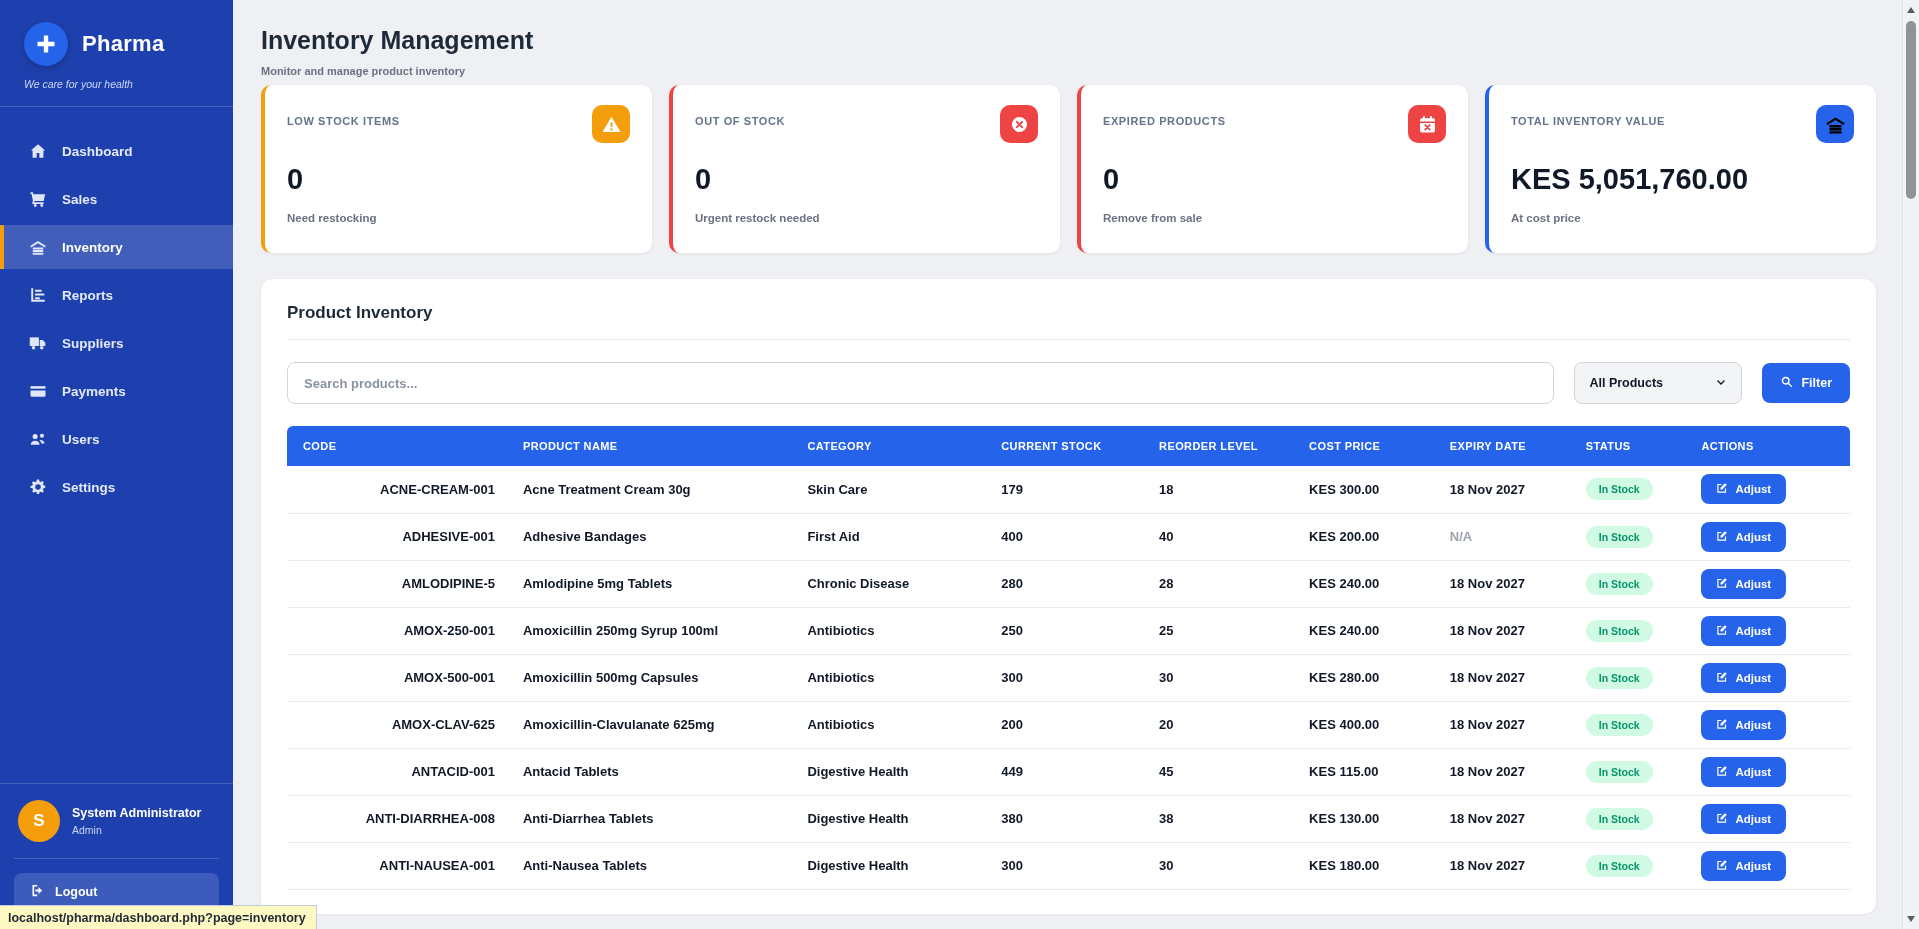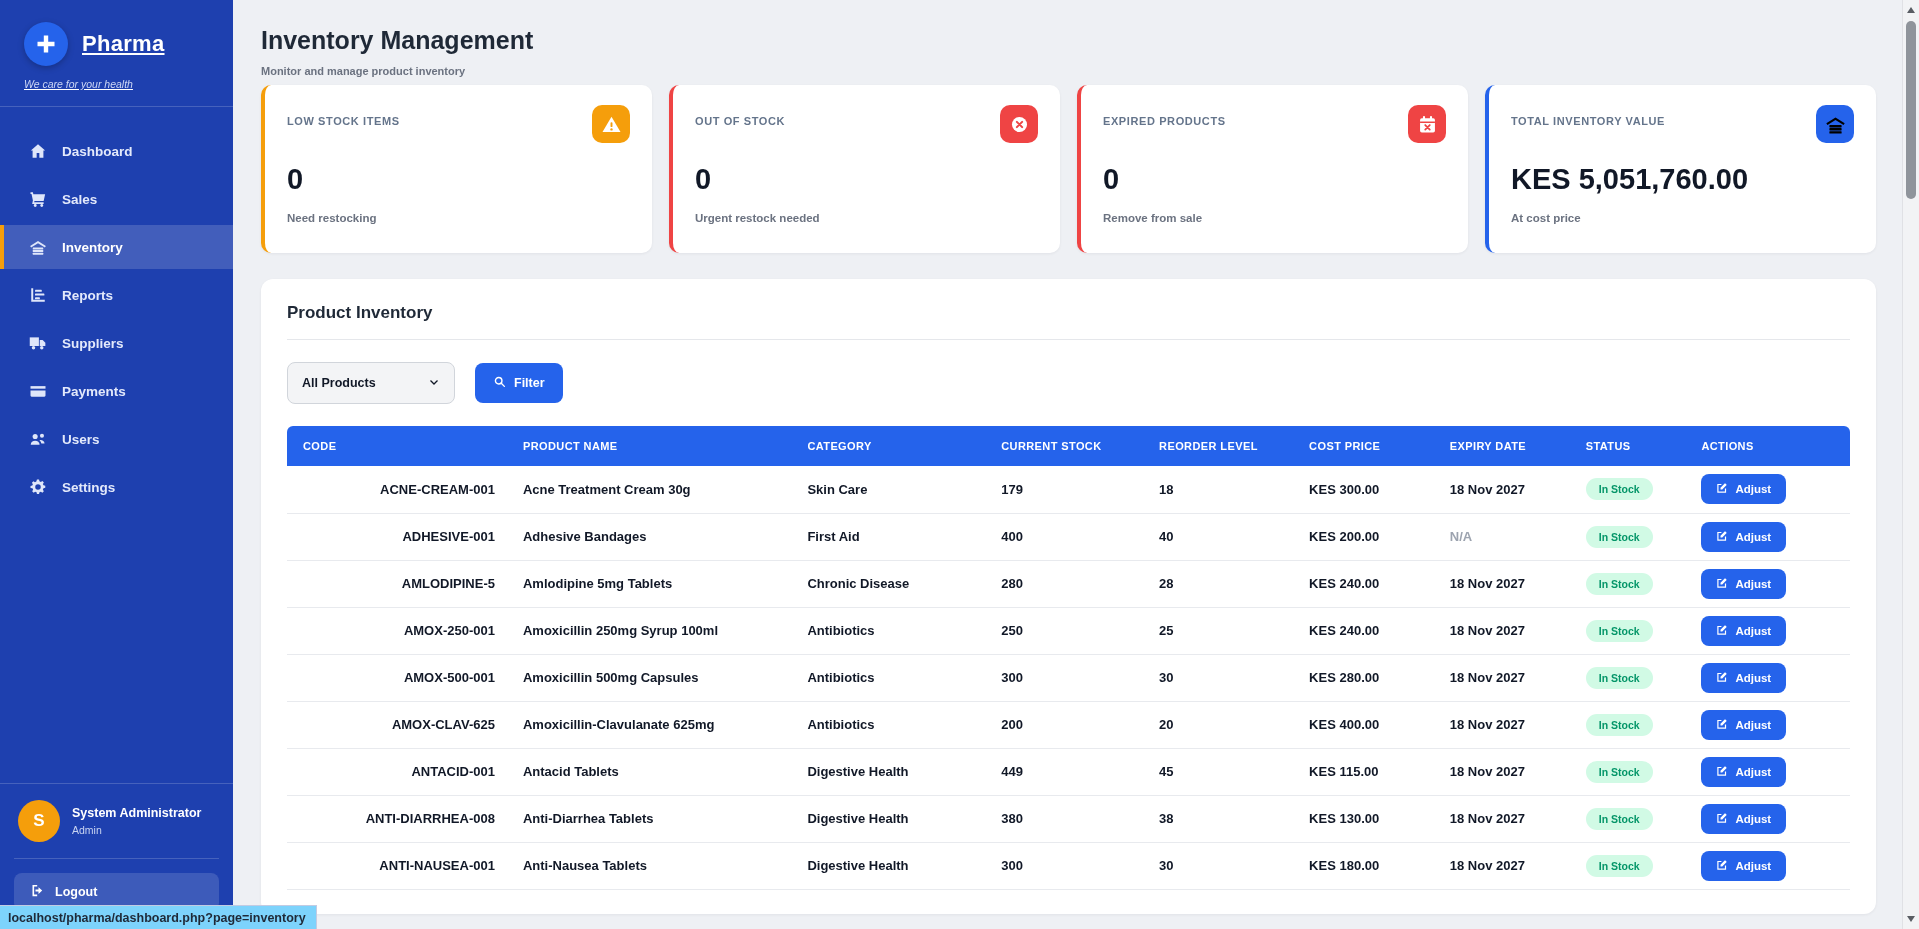--- a/index.html
+++ b/index.html
@@ -1,21 +1,21 @@
 <!DOCTYPE html>
 <html><head>
 <meta charset="utf-8">
 <style>
   * { margin:0; padding:0; box-sizing:border-box; }
   html,body { width:1919px; height:929px; overflow:hidden; font-family:"Liberation Sans", sans-serif; background:#eef0f4; }
   .app { display:flex; width:1919px; height:929px; }
 
   
   .sidebar { width:233px; min-width:233px; background:#1e40af; color:#fff; display:flex; flex-direction:column; position:relative; }
-  .brand-block { padding:22px 24px 16px 24px; border-bottom:1px solid rgba(255,255,255,.18);text-decoration:underline; }
+  .brand-block { padding:22px 24px 16px 24px; border-bottom:1px solid rgba(255,255,255,.18); }
   .brand-row { display:flex; align-items:center; gap:14px; }
   .logo-circle { width:44px; height:44px; border-radius:50%; background:#2563eb; display:flex; align-items:center; justify-content:center; box-shadow:0 2px 6px rgba(0,0,0,.25); }
   .logo-circle svg { width:24px; height:24px; fill:#fff; }
   .brand-name { font-size:22px; font-weight:800; letter-spacing:.3px; }
   .brand-tagline { margin-top:12px; font-size:10.5px; font-style:italic; color:#cdd7f5; }
 
   .nav { margin-top:22px; flex:1; }
   .nav-item { display:flex; align-items:center; gap:15px; height:44px; padding-left:25px; cursor:pointer; font-size:13.5px; font-weight:700; color:#e3e9fb; margin-bottom:4px; border-left:4px solid transparent; }
   .nav-item .icon svg { width:18px; height:18px; fill:#dfe6fa; display:block; }
   .nav-item.active { background:rgba(255,255,255,.16); border-left-color:#f59e0b; color:#fff; }
@@ -64,21 +64,21 @@
   .adjust-btn { display:inline-flex; align-items:center; gap:7px; background:#2563eb; color:#fff; border:none; border-radius:8px; padding:8px 15px; font-size:11.5px; font-weight:800; cursor:pointer; font-family:inherit; }
   .adjust-btn svg { width:12px; height:12px; fill:#fff; }
 
   
   .scrollbar { width:17px; min-width:17px; background:#f2f3f5; border-left:1px solid #e0e1e5; position:relative; }
   .sb-arrow { position:absolute; left:0; width:16px; height:16px; display:flex; align-items:center; justify-content:center; }
   .sb-arrow.up { top:2px; } .sb-arrow.down { bottom:2px; }
   .tri-up { width:0; height:0; border-left:4px solid transparent; border-right:4px solid transparent; border-bottom:6px solid #595d63; }
   .tri-down { width:0; height:0; border-left:4px solid transparent; border-right:4px solid transparent; border-top:6px solid #595d63; }
   .sb-thumb { position:absolute; left:3px; top:21px; width:10px; height:178px; background:#8f949b; border-radius:6px; }
-  .status-tooltip { position:fixed; left:0; bottom:0; height:24px; background:#7dd3fc; border:1px solid #c2cbe2; border-left:none; border-bottom:none; display:flex; align-items:center; padding:0 10px 0 8px; font-size:12.5px; font-weight:700; color:#1f2937; z-index:50; }
+  .status-tooltip { position:fixed; left:0; bottom:0; height:24px; background:#fef9c3; border:1px solid #c2cbe2; border-left:none; border-bottom:none; display:flex; align-items:center; padding:0 10px 0 8px; font-size:12.5px; font-weight:700; color:#1f2937; z-index:50; }
 </style>
 </head>
 <body>
 
 <div class="app">
 
   <aside class="sidebar">
     <div class="brand-block">
       <div class="brand-row">
         <div class="logo-circle">
@@ -253,20 +253,21 @@
             </span>
           </div>
           <div class="stat-value">KES 5,051,760.00</div>
           <div class="stat-note">At cost price</div>
         </div>
       </div>
 
     <section class="panel">
       <h2 class="panel-title">Product Inventory</h2>
       <div class="controls">
+        <input class="search-input" type="text" placeholder="Search products..." style="">
         <div class="select-box">
           <span>All Products</span>
           <span class="icon">
             <svg viewBox="0 0 24 24">
                 <path d="M5 9l7 7 7-7"></path>
               </svg>
           </span>
         </div>
         <button class="filter-btn">
           <span class="icon">

